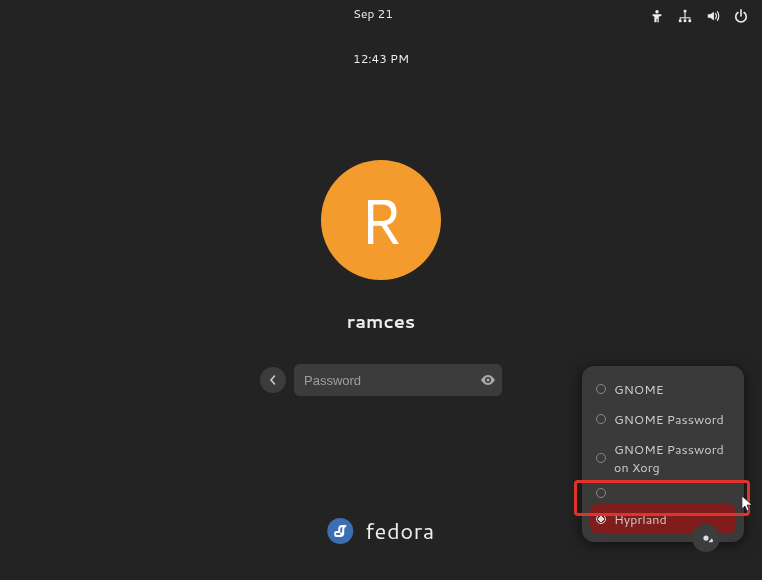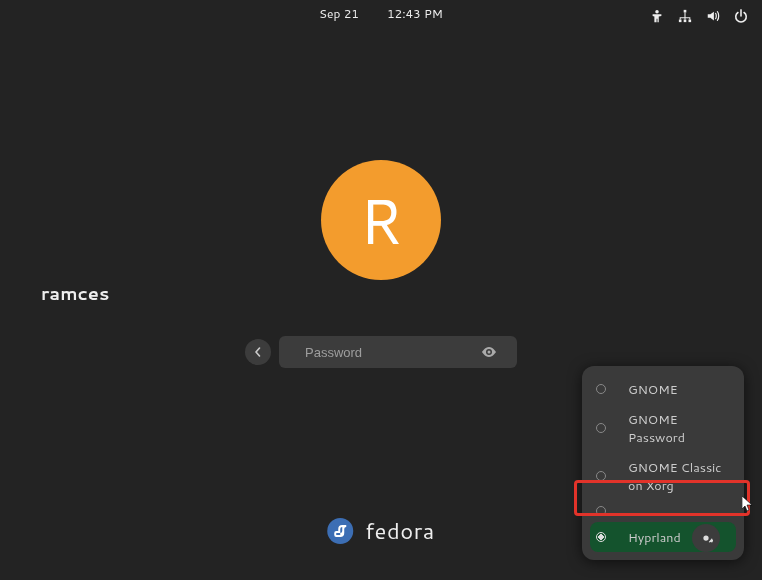--- a/index.html
+++ b/index.html
@@ -20,20 +20,21 @@
       padding: 0 14px;
     }
     .topbar-center {
       position: absolute;
       left: 50%;
       transform: translateX(-50%);
       top: 5px;
       display: flex;
       gap: 28px;
       font-weight: 500;
+      flex-direction: column;
     }
     .topbar-right {
       margin-left: auto;
       display: flex;
       gap: 14px;
       align-items: center;
     }
     .icon { display: inline-flex; width: 14px; height: 14px; }
     .icon svg { width: 100%; height: 100%; fill: #eeeeee; }
     .avatar-circle {
@@ -43,48 +44,48 @@
       background: #f39c2d;
       display: flex;
       align-items: center;
       justify-content: center;
       margin: 128px auto 0;
       font-size: 62px;
       font-weight: 300;
       color: #fff;
     }
     .username {
-      text-align: left;
+      text-align: center;
+      margin-top: 28px;
       font-size: 18px;
       font-weight: 600;
-      padding-left: 41px;
     }
     .password-row {
       display: flex;
       justify-content: center;
       margin-top: 30px;
       align-items: center;
       gap: 8px;
     }
     .back-btn {
       width: 26px; height: 26px;
       border-radius: 50%;
       background: #3c3c3c;
       display: flex; align-items: center; justify-content: center;
       cursor: pointer;
     }
     .back-btn svg { width: 10px; height: 10px; fill: #ccc; }
     .password-field {
-      width: 238px;
+      width: 208px;
       height: 32px;
       background: #3c3c3c;
       border-radius: 6px;
       display: flex;
       align-items: center;
-      padding: 0 26px;
+      padding: 0 10px;
     }
     .password-field input {
       flex: 1;
       background: transparent;
       border: none;
       outline: none;
       color: #eee;
       font-size: 13px;
     }
     .password-field input::placeholder { color: #9e9e9e; }
@@ -96,36 +97,36 @@
       top: 366px;
       width: 162px;
       background: #3a3a3a;
       border-radius: 12px;
       padding: 8px 8px;
       box-shadow: 0 2px 14px rgba(0,0,0,0.6);
     }
     .session-item {
       display: flex;
       align-items: center;
-      gap: 22px;
+      gap: 8px;
       padding: 6px 6px;
       font-size: 12.5px;
       color: #ccc;
       cursor: pointer;
       border-radius: 8px;
     }
     .radio {
       width: 10px; height: 10px;
       border-radius: 50%;
       border: 1.5px solid #888;
       flex-shrink: 0;
     }
     .radio.checked { border-color: #ddd; background: radial-gradient(circle,#ddd 45%, transparent 50%); }
     .session-item.selected {
-      background: #14532d;
+      background: #7f1d1d;
     }
     .highlight-box {
       position: absolute;
       border: 3px solid #e2332a;
       border-radius: 4px;
       right: 12px;
       top: 480px;
       width: 176px;
       height: 36px;
       pointer-events: none;
@@ -233,21 +234,21 @@
   <div class="session-item">
     <span class="radio"></span>
     <span>GNOME</span>
   </div>
   <div class="session-item">
     <span class="radio"></span>
     <span>GNOME Password</span>
   </div>
   <div class="session-item">
     <span class="radio"></span>
-    <span>GNOME Classic on Xorg</span>
+    <span>GNOME Password on Xorg</span>
   </div>
   <div class="session-item">
     <span class="radio"></span>
   </div>
   <div class="session-item selected">
     <span class="radio checked"></span>
     <span>Hyprland</span>
   </div>
 </div>
 

